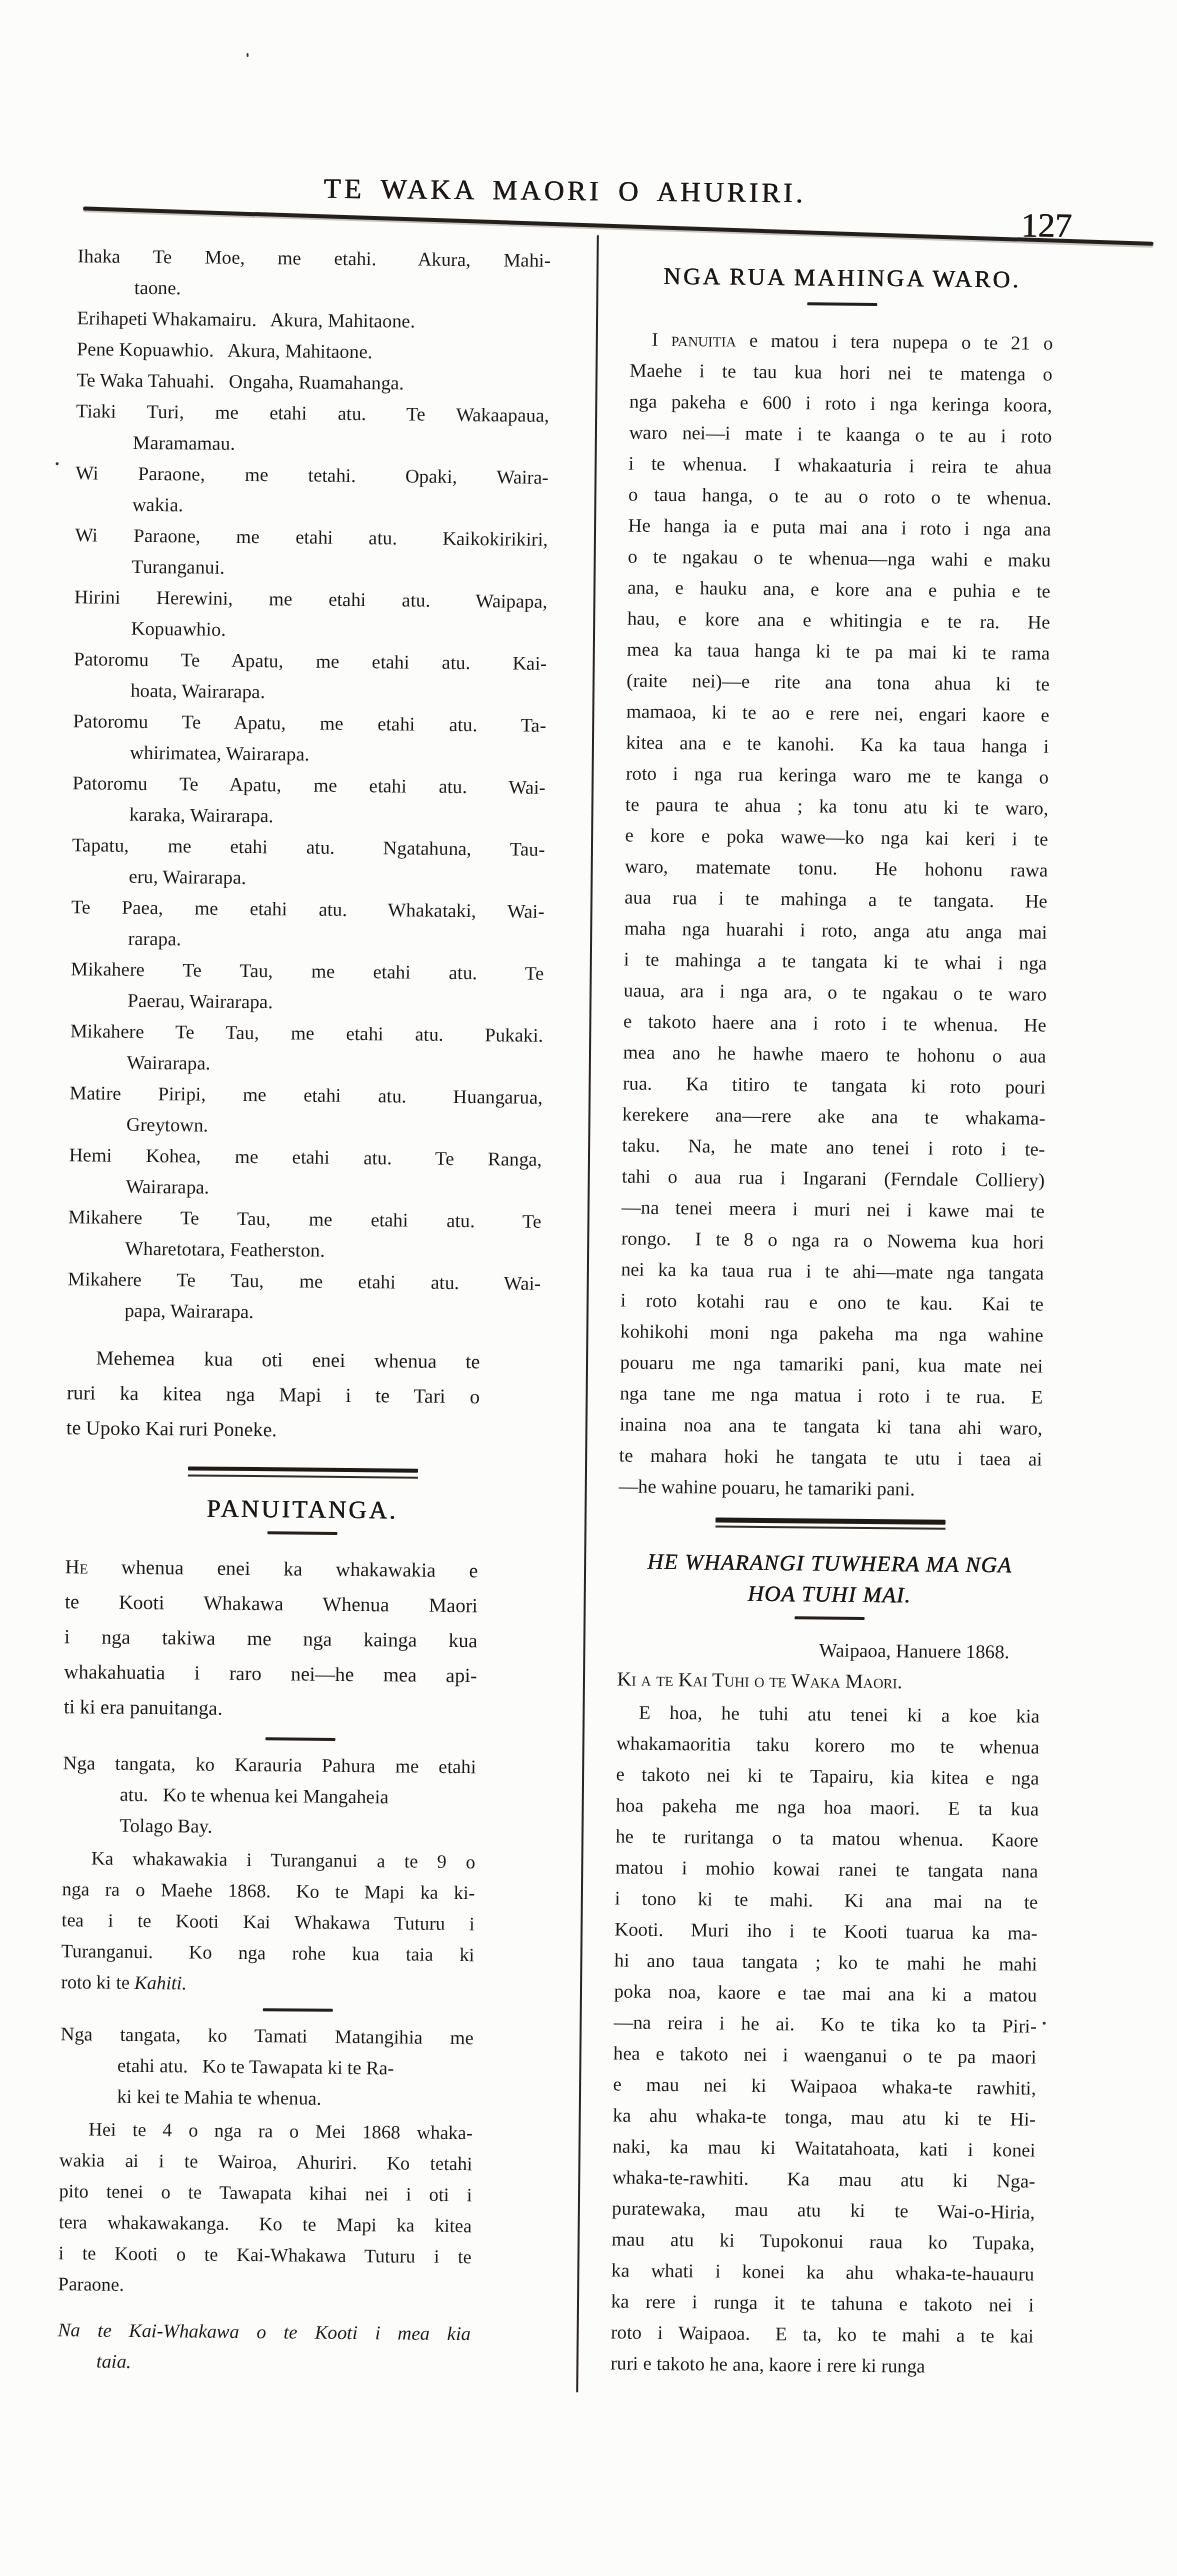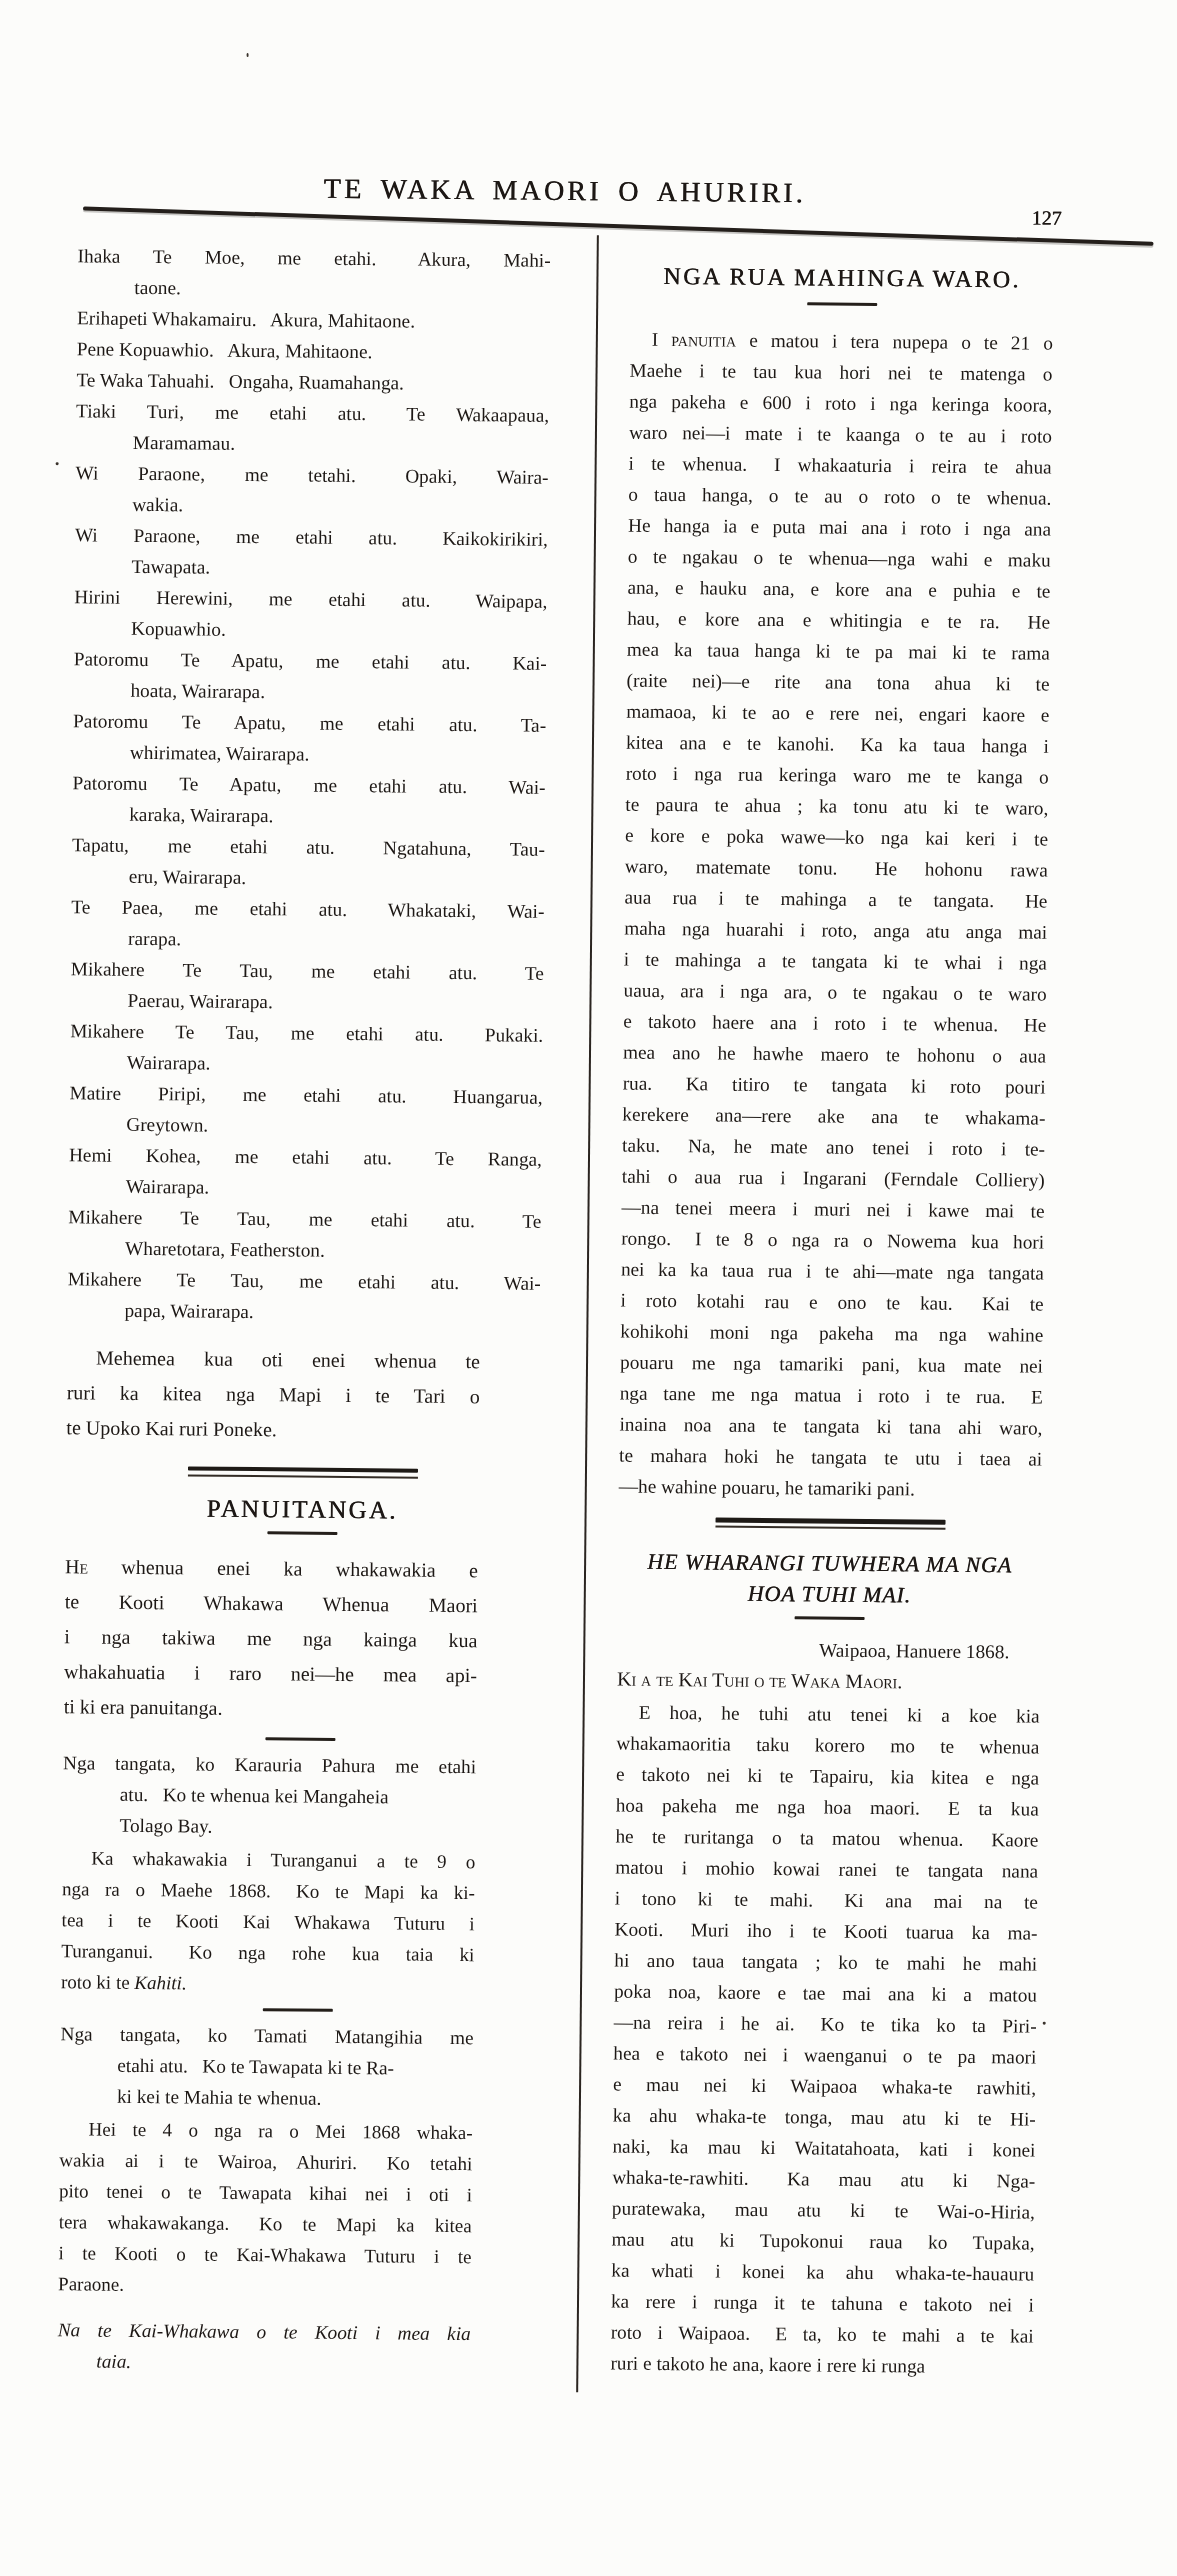--- a/index.html
+++ b/index.html
@@ -8,21 +8,21 @@
     background:#f6f5f2;
     font-family:"Liberation Serif","DejaVu Serif",serif;
   }
   .sheet{position:absolute;left:0;top:0;width:1178px;height:2576px;background:#fcfcfa;color:#1d1815;}
   .tilt{position:absolute;left:0;top:0;width:1178px;height:2576px;transform:rotate(.55deg);transform-origin:563px 221px;}
   .ink{text-shadow:0.5px 0 0 currentColor;}
   .masthead-title{
     position:absolute;left:78px;top:175px;width:973px;
     text-align:center;font-size:28px;letter-spacing:3.2px;word-spacing:6.4px;
   }
-  .pageno{position:absolute;left:1008px;top:202px;width:77px;text-align:center;font-size:20px;}
+  .pageno{position:absolute;left:1008px;top:202px;width:77px;text-align:center;font-size:34px;}
   .header-rule{
     position:absolute;left:83px;top:211px;width:1071px;height:3.7px;background:#241f1b;
     transform:rotate(1.35deg);transform-origin:0 0;border-radius:1.8px;
     box-shadow:0 1.8px 0 rgba(36,31,27,.25);
   }
   .divider{position:absolute;left:597px;top:235px;width:2.3px;height:2157px;background:#2b2520;}
   .col{position:absolute;}
   .col.left{left:78px;top:245px;width:473px;font-size:19px;line-height:31px;}
   .col.right{left:631px;top:259px;width:423px;font-size:19.3px;line-height:31px;}
   .w448{width:413px;}
@@ -95,21 +95,21 @@
           <div class="item">
             <div class="line jl"><span>Tiaki Turi, me etahi atu.  Te Wakaapaua,</span></div>
             <div class="line cont"><span>Maramamau.</span></div>
           </div>
           <div class="item">
             <div class="line jl"><span>Wi Paraone, me tetahi.  Opaki, Waira-</span></div>
             <div class="line cont"><span>wakia.</span></div>
           </div>
           <div class="item">
             <div class="line jl"><span>Wi Paraone, me etahi atu.  Kaikokirikiri,</span></div>
-            <div class="line cont"><span>Tawapata.</span></div>
+            <div class="line cont"><span>Turanganui.</span></div>
           </div>
           <div class="item">
             <div class="line jl"><span>Hirini Herewini, me etahi atu.  Waipapa,</span></div>
             <div class="line cont"><span>Kopuawhio.</span></div>
           </div>
           <div class="item">
             <div class="line jl"><span>Patoromu Te Apatu, me etahi atu.  Kai-</span></div>
             <div class="line cont"><span>hoata, Wairarapa.</span></div>
           </div>
           <div class="item">

